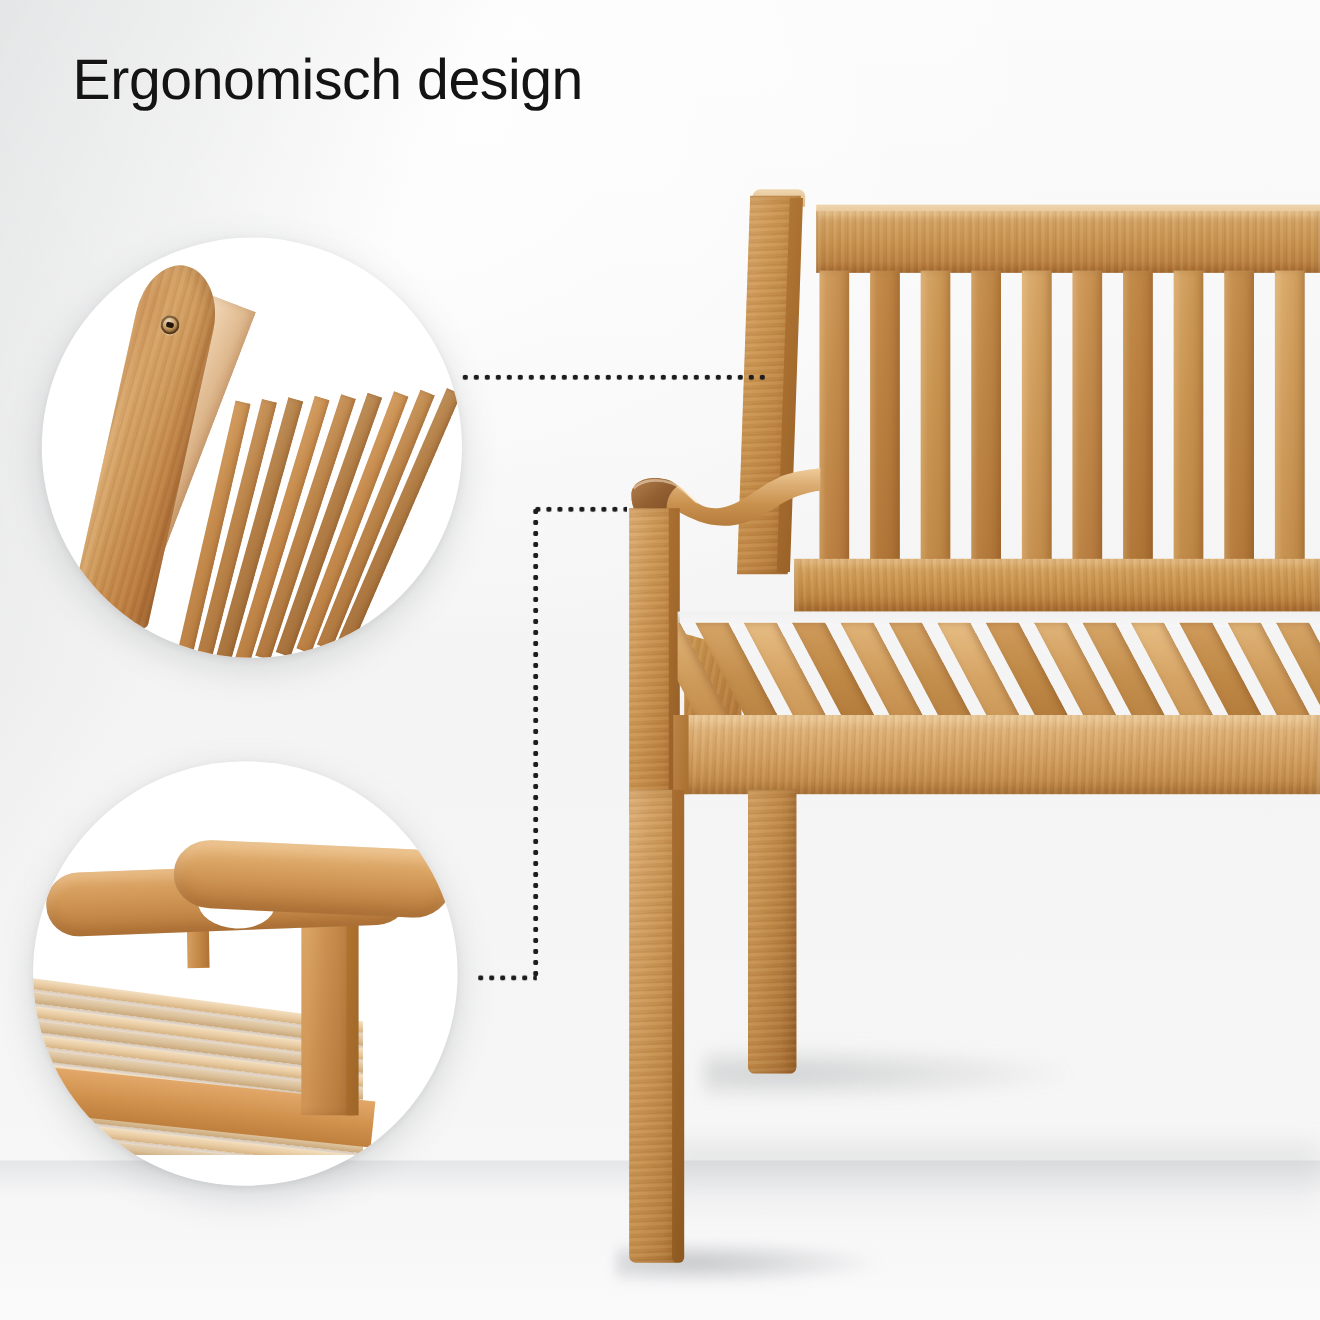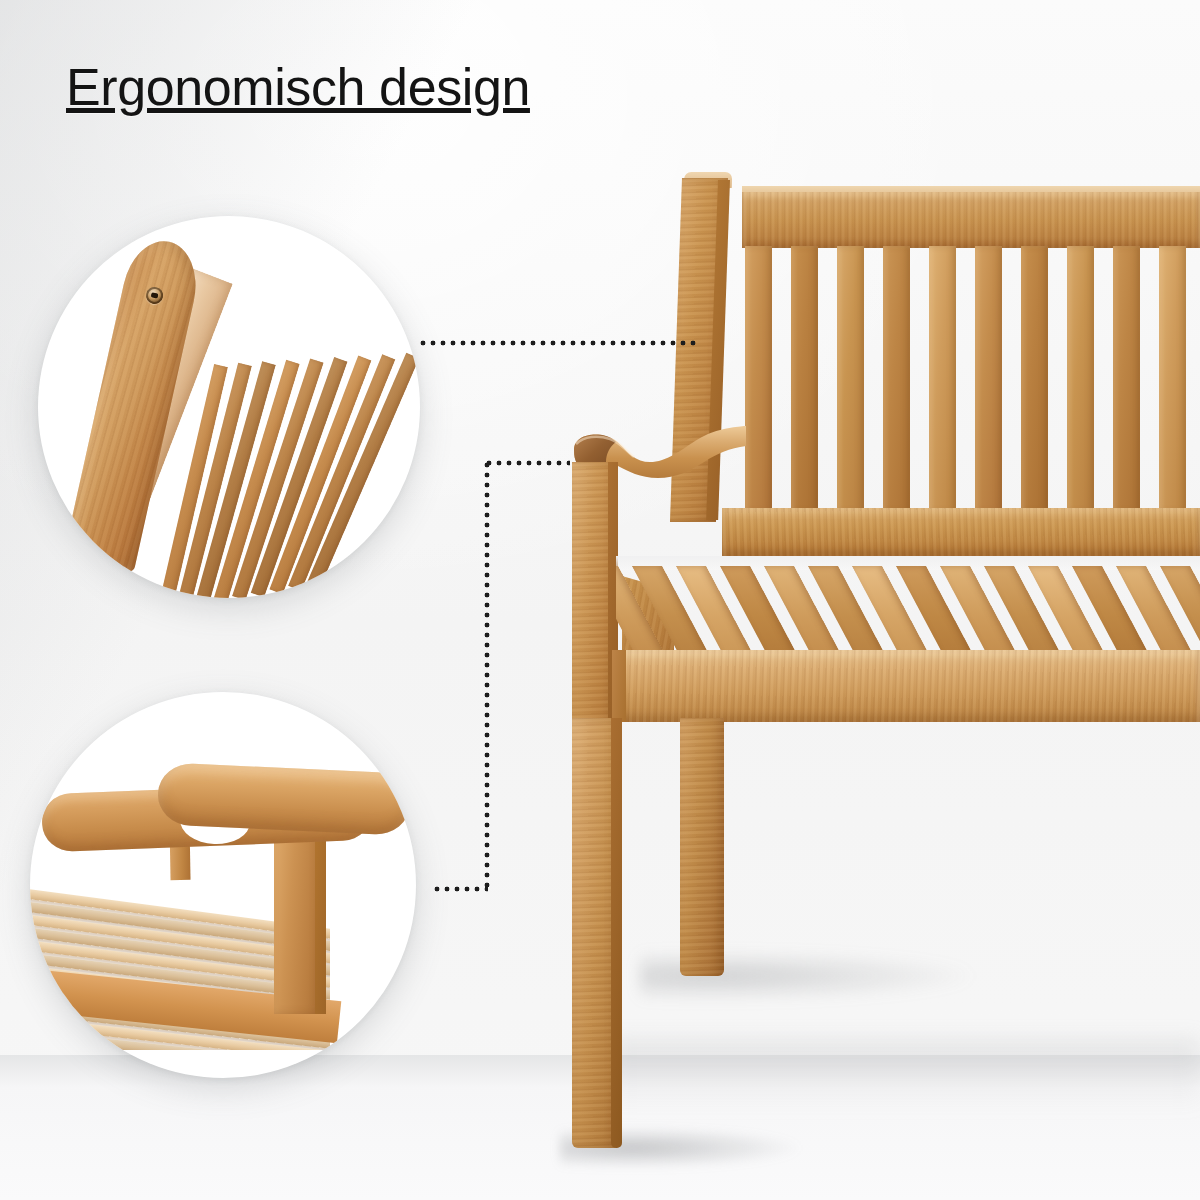--- a/index.html
+++ b/index.html
@@ -30,28 +30,27 @@
     pointer-events:none;
   }
   #bg-corner-shade {
     position:absolute; left:0; top:0; width:1200px; height:1200px;
     background:linear-gradient(118deg, rgba(196,198,200,.42) 0%, rgba(220,221,223,0) 26%);
     pointer-events:none;
   }
 
   
   #title {
-    position:absolute; left:66px; top:58px;
+    position:absolute; left:66px; top:44px;
     font-size:52px; line-height:1.12;
     letter-spacing:-0.4px;
     color:#141414;
     font-weight:400;
     white-space:nowrap;
     text-shadow:0 1px 0 rgba(255,255,255,.5);
-    text-decoration:underline;
   }
 
   
   .callout {
     position:absolute;
     border-radius:50%;
     overflow:hidden;
     background:#ffffff;
     box-shadow:0 10px 34px rgba(90,95,100,.20), 0 2px 7px rgba(90,95,100,.10);
   }

